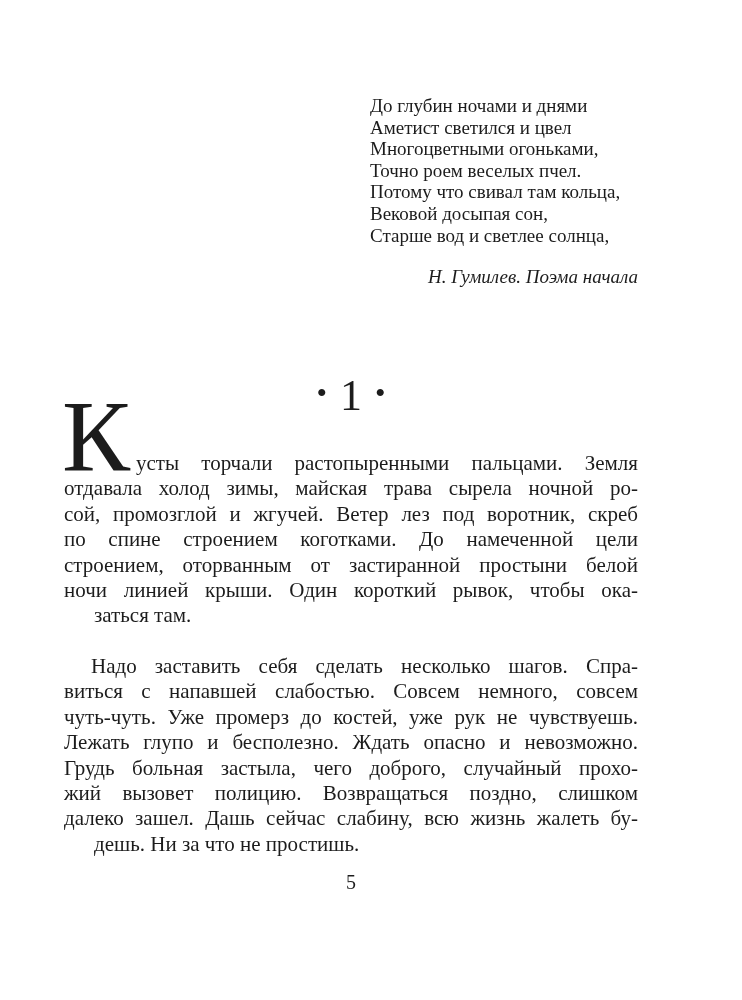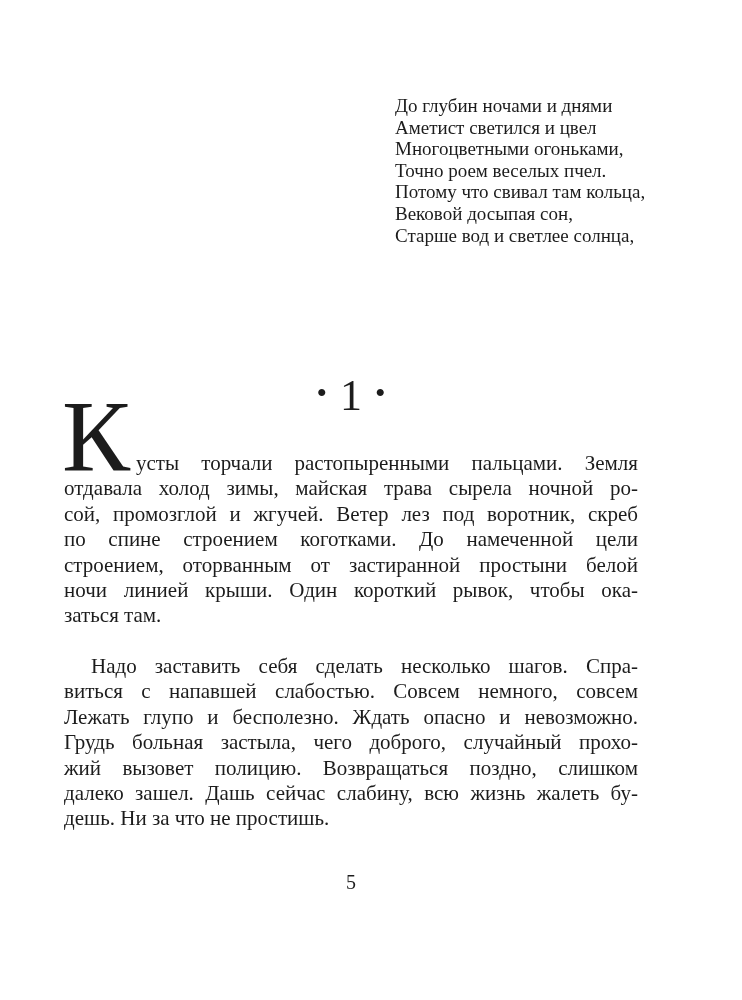--- a/index.html
+++ b/index.html
@@ -20,21 +20,20 @@
   
   .epigraph {
     position: absolute;
     left: 370px;
     top: 95px;
     font-size: 19px;
     line-height: 21.6px;
   }
   .epigraph .eline {
     white-space: nowrap;
-    margin-left: 25px;
   }
 
   
   .attribution {
     position: absolute;
     left: 64px;
     top: 266px;
     width: 574px;
     text-align: right;
     font-style: italic;
@@ -75,20 +74,21 @@
   .bline {
     text-align: justify;
     text-align-last: justify;
   }
   .first-line {
     padding-left: 72px;
   }
   .lines .bline:last-child {
     text-align: left;
     text-align-last: left;
+    margin-left: 30px;
   }
   .para2 .lines .bline:first-child {
     text-indent: 27px;
   }
 
   .dropcap {
     position: absolute;
     left: -2px;
     top: -64px;
     font-size: 102px;
@@ -115,20 +115,21 @@
   <div class="epigraph">
       <div class="eline">До глубин ночами и днями</div>
       <div class="eline">Аметист светился и цвел</div>
       <div class="eline">Многоцветными огоньками,</div>
       <div class="eline">Точно роем веселых пчел.</div>
       <div class="eline">Потому что свивал там кольца,</div>
       <div class="eline">Вековой досыпая сон,</div>
       <div class="eline">Старше вод и светлее солнца,</div>
     </div>
 
+  <div class="attribution">Н. Гумилев. Поэма начала</div>
 
   <div class="chapter">
     <span class="ornament">•</span><span class="num">1</span><span class="ornament">•</span>
   </div>
 
   <div class="bodytext para1">
     <span class="dropcap">К</span>
     <div class="bline first-line">усты торчали растопыренными пальцами. Земля</div>
     <div class="lines">
         <div class="bline">отдавала холод зимы, майская трава сырела ночной ро-</div>
@@ -137,20 +138,21 @@
         <div class="bline">строением, оторванным от застиранной простыни белой</div>
         <div class="bline">ночи линией крыши. Один короткий рывок, чтобы ока-</div>
         <div class="bline">заться там.</div>
       </div>
   </div>
 
   <div class="bodytext para2">
     <div class="lines">
         <div class="bline">Надо заставить себя сделать несколько шагов. Спра-</div>
         <div class="bline">виться с напавшей слабостью. Совсем немного, совсем</div>
+        <div class="bline">чуть-чуть. Уже промерз до костей, уже рук не чувствуешь.</div>
         <div class="bline">Лежать глупо и бесполезно. Ждать опасно и невозможно.</div>
         <div class="bline">Грудь больная застыла, чего доброго, случайный прохо-</div>
         <div class="bline">жий вызовет полицию. Возвращаться поздно, слишком</div>
         <div class="bline">далеко зашел. Дашь сейчас слабину, всю жизнь жалеть бу-</div>
         <div class="bline">дешь. Ни за что не простишь.</div>
       </div>
   </div>
 
   <div class="pageno">5</div>
 

